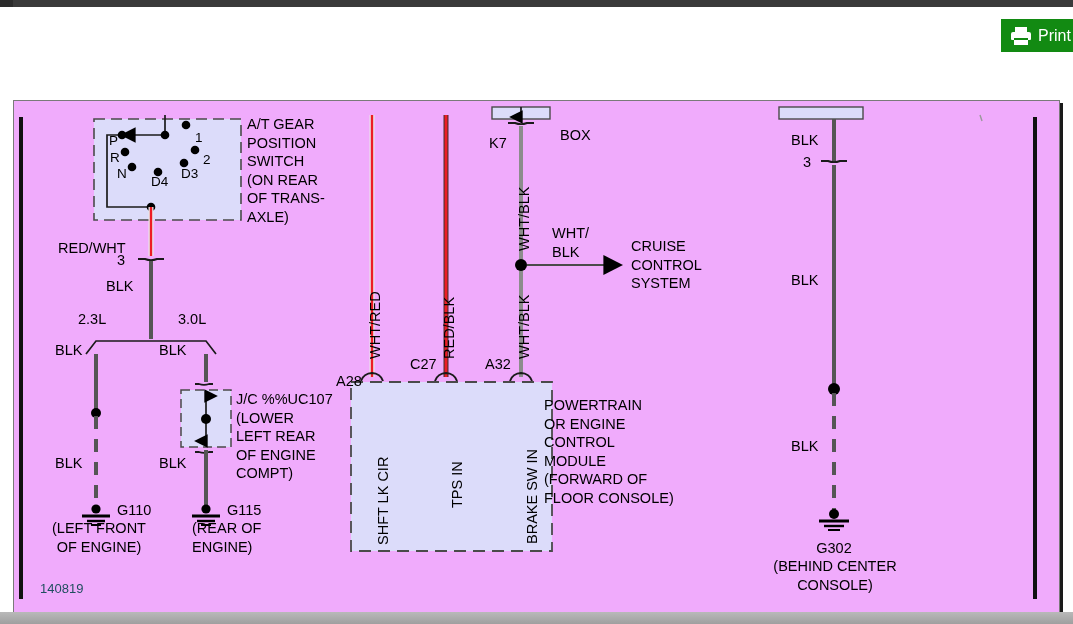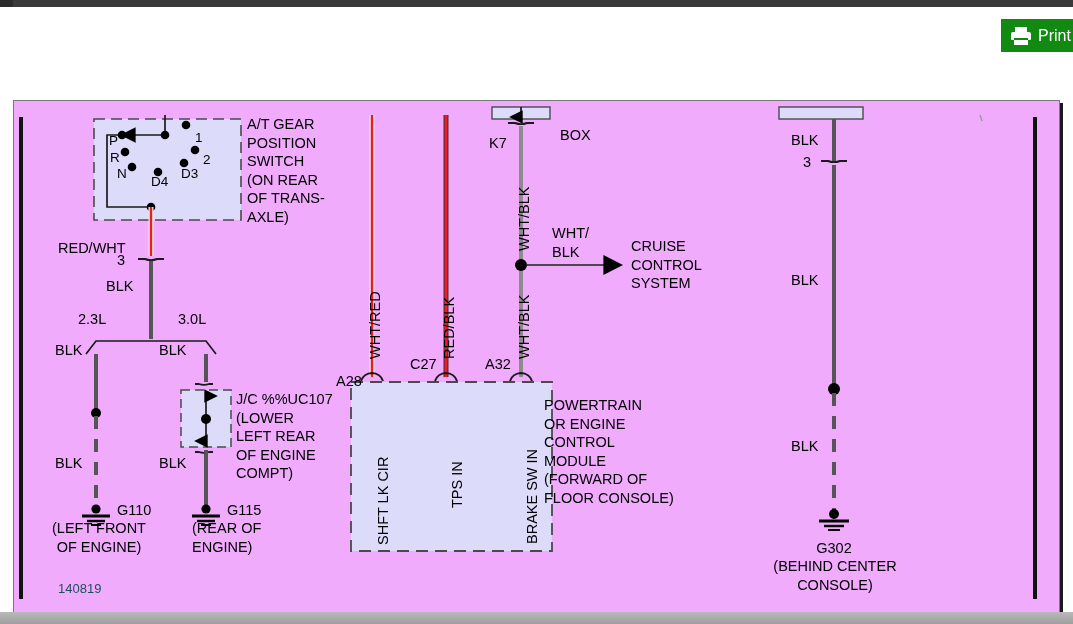--- a/index.html
+++ b/index.html
@@ -73,21 +73,21 @@
     line-height: 18.6px;
     white-space: pre;
   }
   .lbl.sm { font-size: 13.5px; }
   .lbl.c  { text-align: center; }
   .lbl.vert {
     transform-origin: 0 0;
     transform: rotate(-90deg);
   }
   .refnum {
-    position: absolute; left: 44px; top: 480px;
+    position: absolute; left: 26px; top: 480px;
     font-size: 13px; color: #1f4e5f;
   }
   .bottomstrip {
     position: absolute; left: 0; top: 612px; width: 1073px; height: 12px;
     background: linear-gradient(#b9b9b9, #9f9f9f);
   }
 </style>
 </head>
 <body>
 

